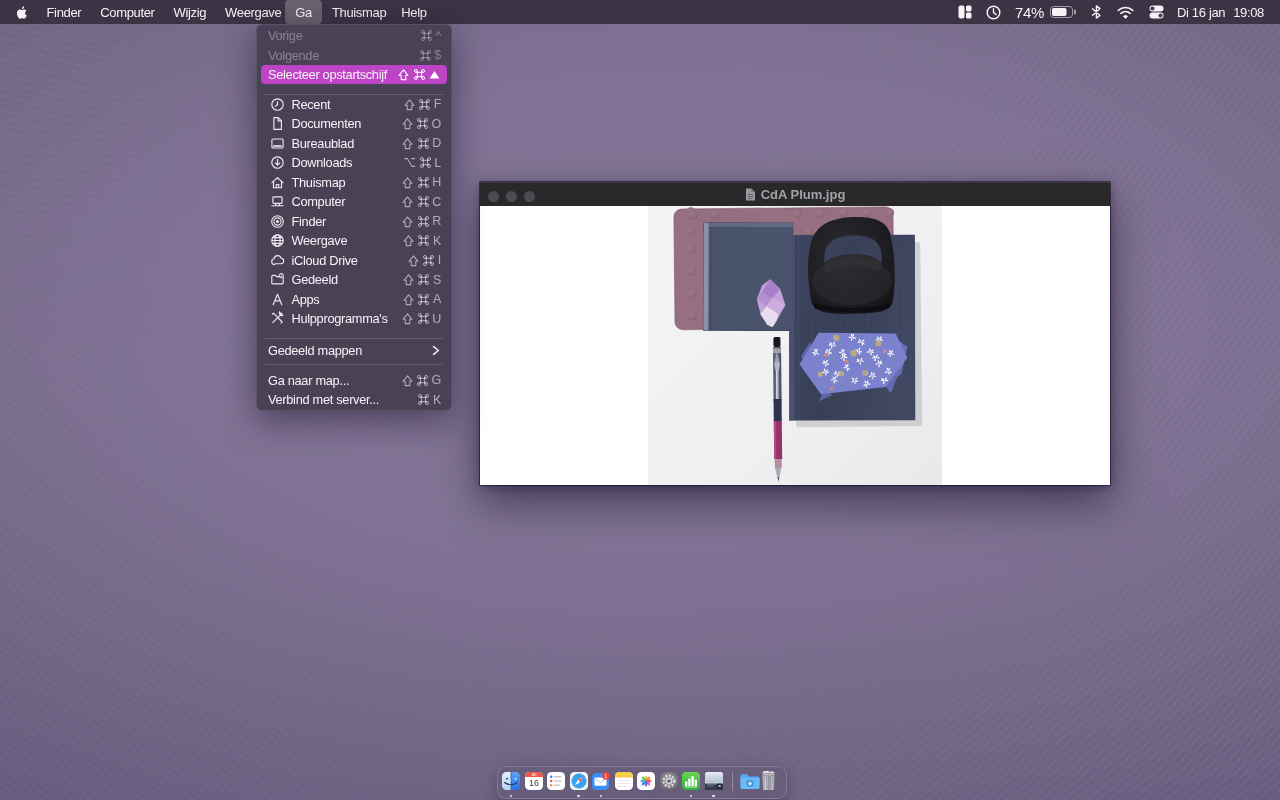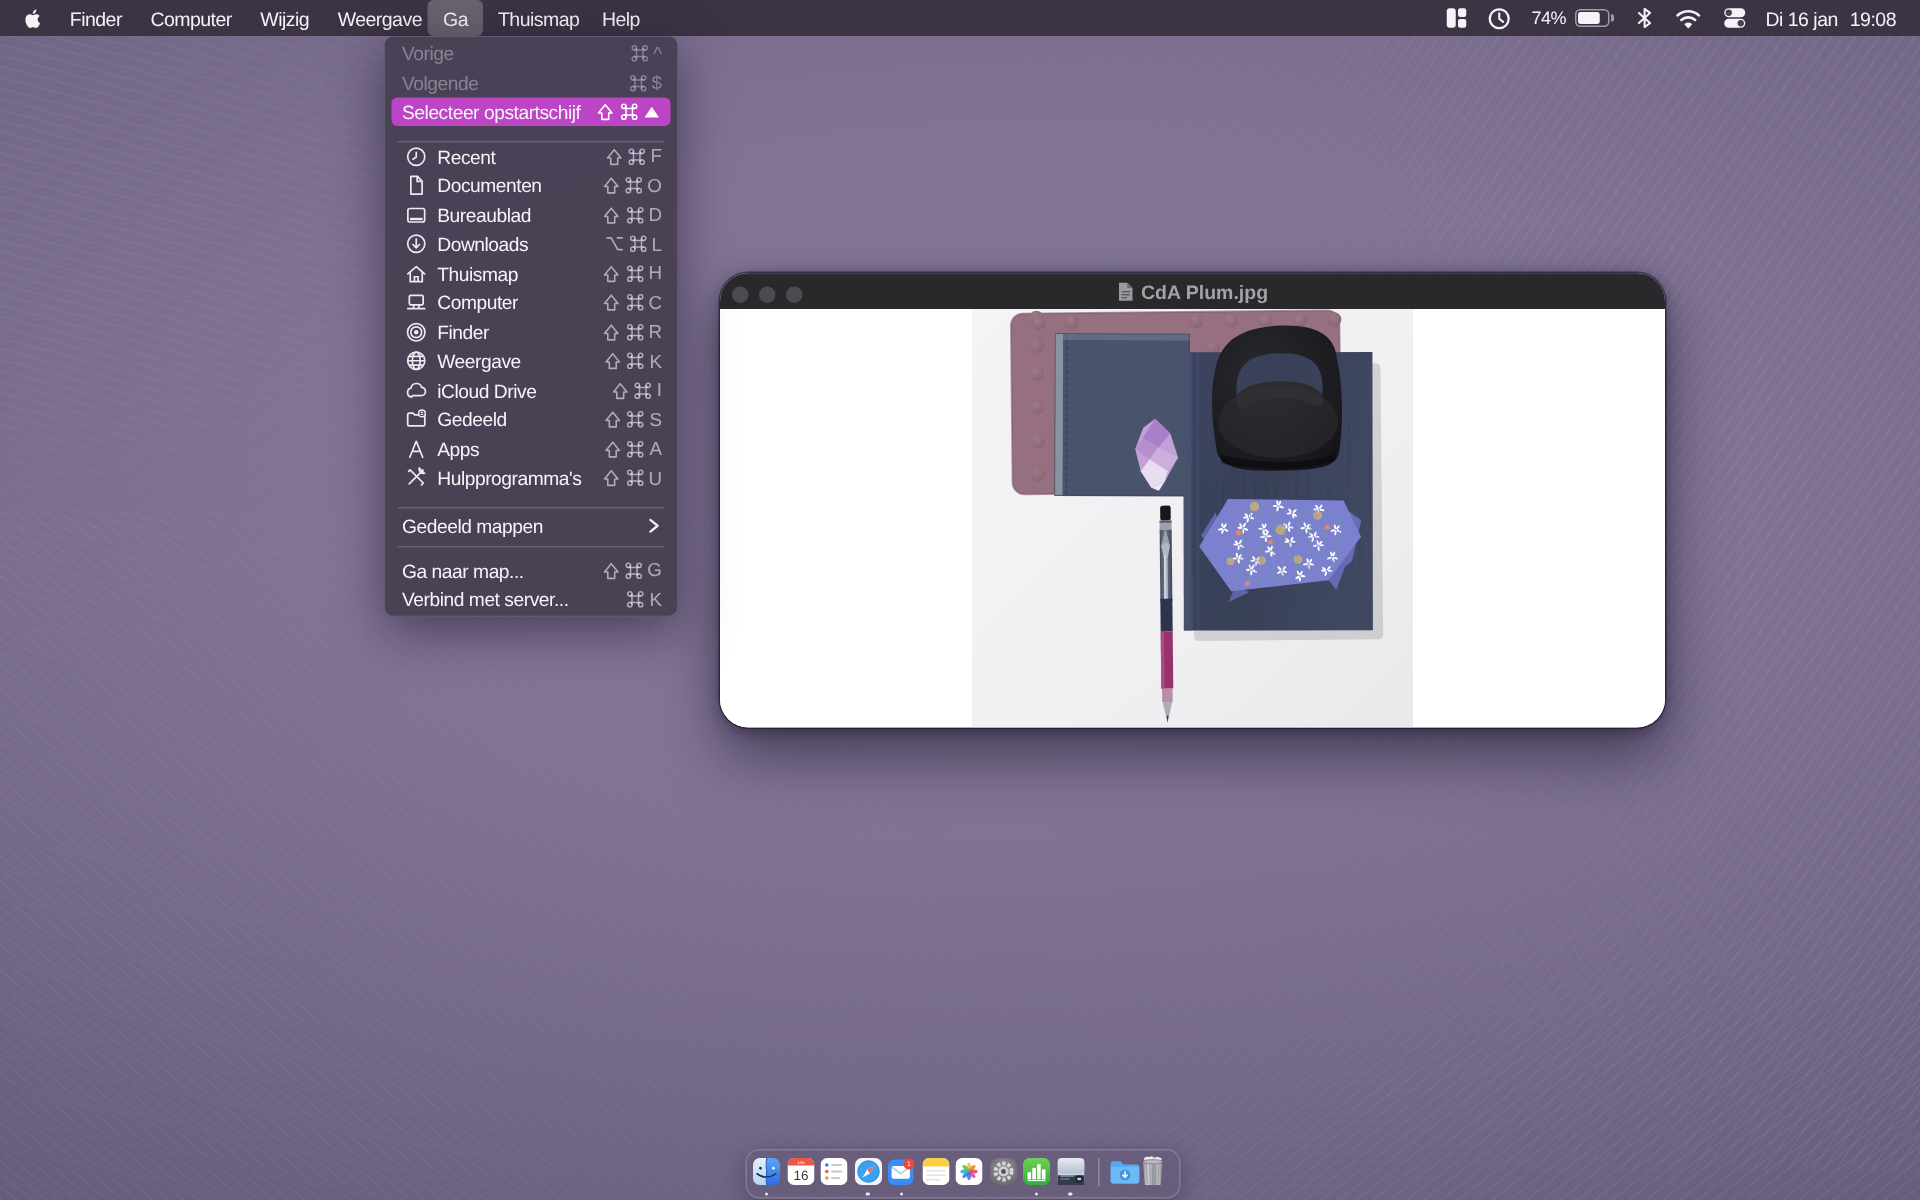--- a/index.html
+++ b/index.html
@@ -26,21 +26,21 @@
 .row.ic .txt{left:35.5px}
 .row .mico{position:absolute;left:14px;width:15px;height:15px}
 .row .sc{position:absolute;right:11px;display:flex;align-items:center;gap:2.5px;color:rgba(240,235,245,0.62);font-size:12.5px}
 .row .sc svg{display:block}
 .row.dis .txt,.row.dis .sc{color:rgba(240,235,245,0.38)}
 .row.hlr .sc{color:#ffffff}
 .hl{position:absolute;left:5px;width:186px;height:19.5px;background:#bd45c5;border-radius:4px}
 .sep{position:absolute;left:9px;width:178px;height:1px;background:rgba(255,255,255,0.16)}
 .chev{position:absolute;right:10px}
 
-.window{position:absolute;left:480px;top:182px;width:630px;height:303px;border-radius:19px;background:#fff;box-shadow:0 18px 40px rgba(10,5,25,0.5),0 2px 10px rgba(10,5,25,0.35),0 0 0 1px rgba(20,12,40,0.55);overflow:hidden}
+.window{position:absolute;left:480px;top:182px;width:630px;height:303px;border-radius:0;background:#fff;box-shadow:0 18px 40px rgba(10,5,25,0.5),0 2px 10px rgba(10,5,25,0.35),0 0 0 1px rgba(20,12,40,0.55);overflow:hidden}
 .tbar{position:absolute;left:0;top:0;width:100%;height:24px;background:#29292b;box-shadow:inset 0 1px 0 rgba(255,255,255,0.09);display:flex;align-items:center}
 .tl{position:absolute;top:8.9px;width:11px;height:11px;border-radius:50%;background:#4c4b4f}
 .title{position:absolute;left:0;width:100%;top:0;height:24px;display:flex;align-items:center;justify-content:center;color:#a3a2a6;font-size:13px;font-weight:bold;gap:5px}
 .wcontent{position:absolute;left:0;top:24px;width:630px;height:279px;background:#fff}
 .photo{position:absolute;left:168px;top:0;width:294px;height:279px}
 
 .dock{position:absolute;left:497px;top:766px;width:290px;height:33px;background:rgba(98,87,115,0.52);border:1px solid rgba(255,255,255,0.18);border-radius:9px;box-shadow:0 4px 14px rgba(20,10,35,0.3)}
 .dk{position:absolute;top:5px;width:18px;height:21px;border-radius:4.5px}
 .dot{position:absolute;top:27.5px;width:2.6px;height:2.6px;border-radius:50%;background:rgba(255,255,255,0.85)}
 .dsep{position:absolute;left:234px;top:5px;width:1px;height:19px;background:rgba(255,255,255,0.28)}
@@ -422,21 +422,21 @@
           <rect x="8" y="0.5" width="5.5" height="5.9" rx="1.5" fill="#f5f3f7"></rect>
           <rect x="8" y="7.6" width="5.5" height="5.9" rx="1.5" fill="#f5f3f7"></rect>
         </svg>
       </div>
     <div class="sic" style="padding:0 7px">
         <svg width="15" height="15" viewBox="0 0 15 15">
           <circle cx="7.5" cy="7.5" r="6.3" fill="none" stroke="#f5f3f7" stroke-width="1.5"></circle>
           <path d="M7.5 3.8 V7.5 L10.1 9.6" fill="none" stroke="#f5f3f7" stroke-width="1.4" stroke-linecap="round"></path>
         </svg>
       </div>
-    <div class="sic" style="padding:0 4px 0 7px;font-size:12px">74%</div>
+    <div class="sic" style="padding:0 4px 0 7px;font-size:15px">74%</div>
     <div class="sic" style="padding:0 7px 0 2px">
         <svg width="26" height="12" viewBox="0 0 26 12">
           <rect x="0.5" y="0.5" width="22" height="11" rx="3" fill="none" stroke="rgba(245,243,247,0.55)" stroke-width="1"></rect>
           <rect x="2" y="2" width="14.5" height="8" rx="1.8" fill="#f5f3f7"></rect>
           <path d="M24 3.5 a2.5 2.5 0 0 1 0 5 Z" fill="rgba(245,243,247,0.55)"></path>
         </svg>
       </div>
     <div class="sic" style="padding:0 7.5px">
         <svg width="11" height="14" viewBox="0 0 11 14">
           <path d="M1.6 3.7 L9 10.4 L5.4 13.1 V0.9 L9 3.6 L1.6 10.3" fill="none" stroke="#f5f3f7" stroke-width="1.35" stroke-linejoin="round" stroke-linecap="round"></path>

